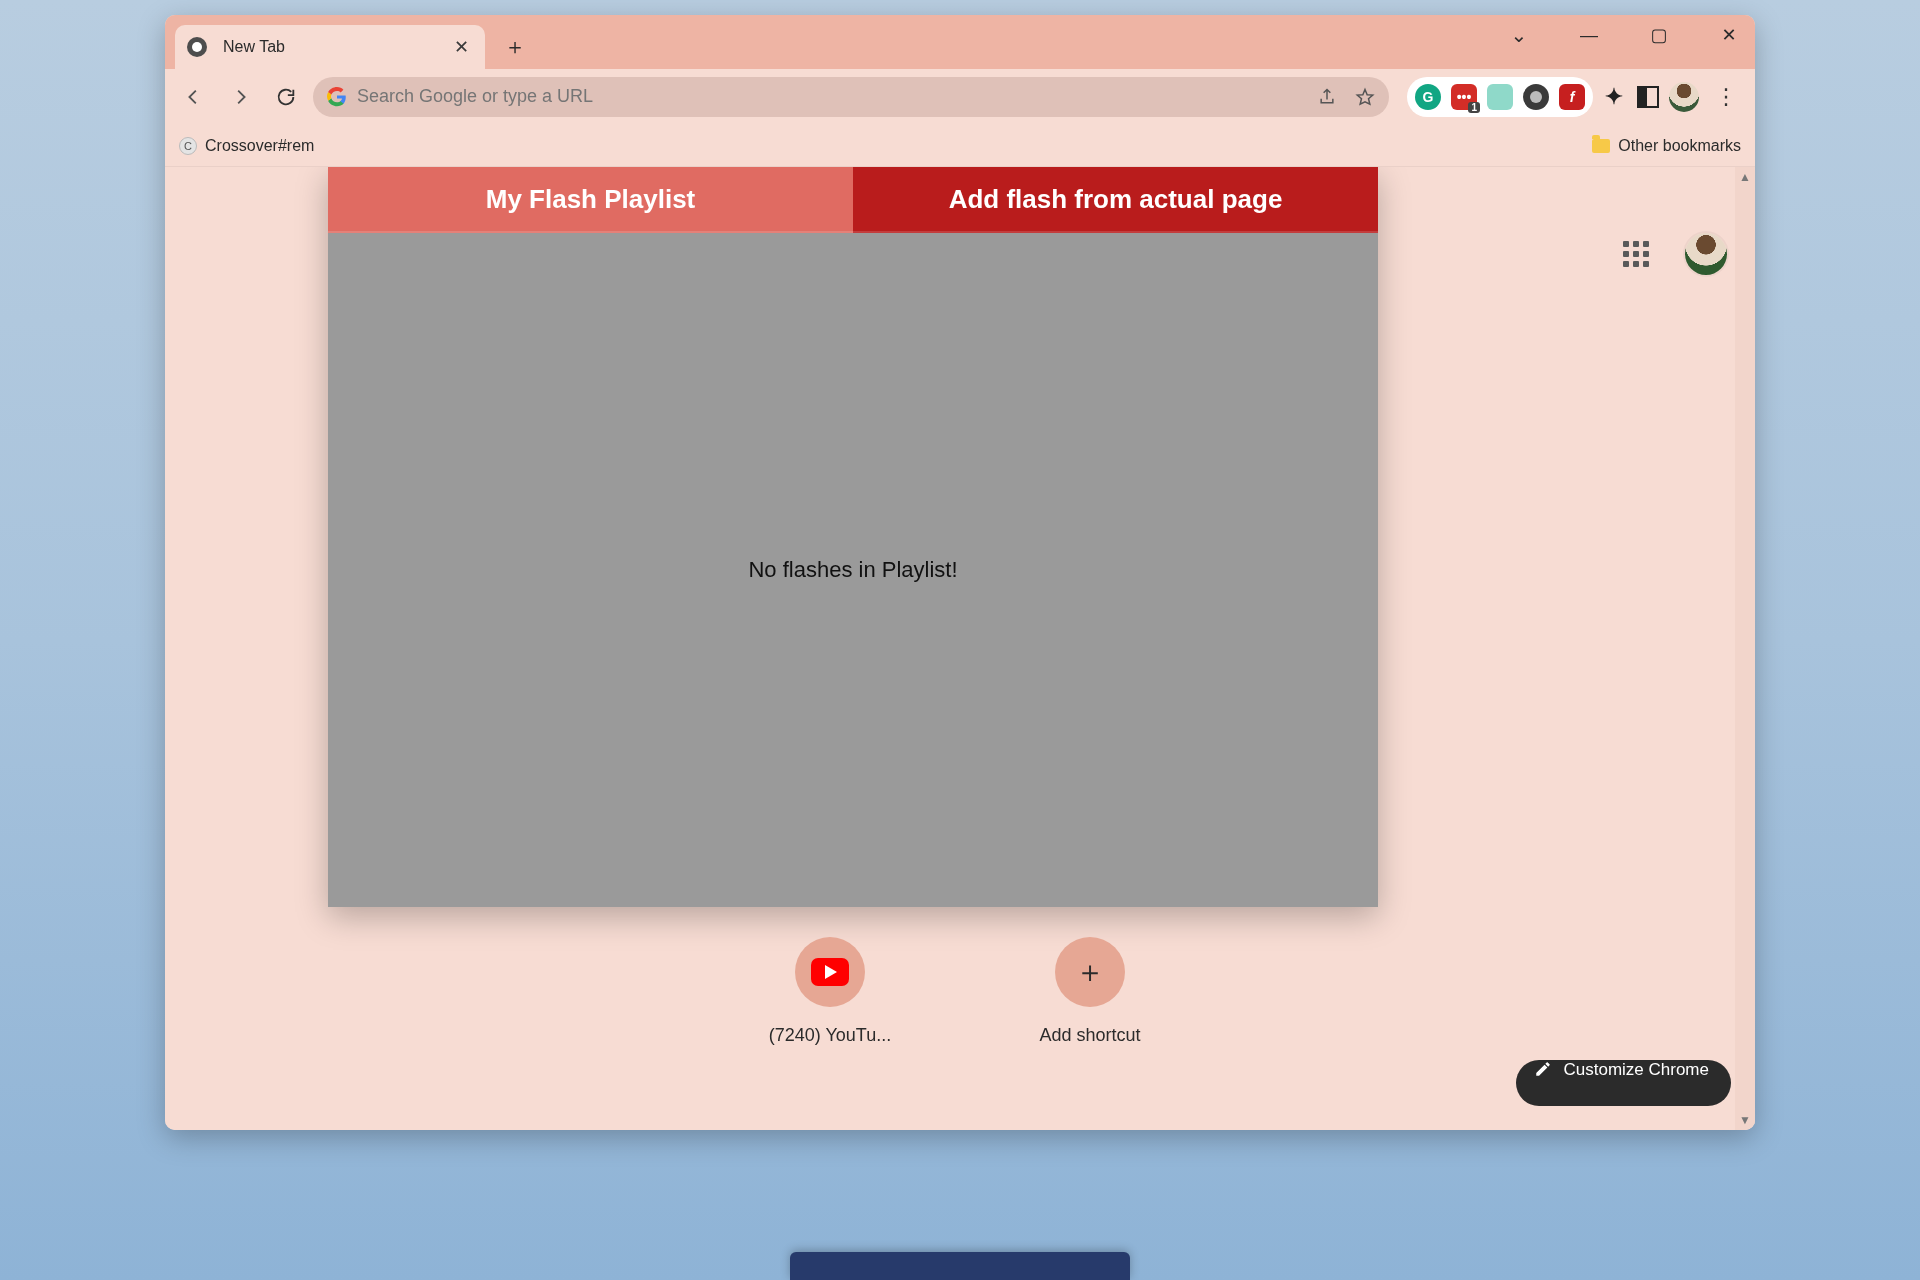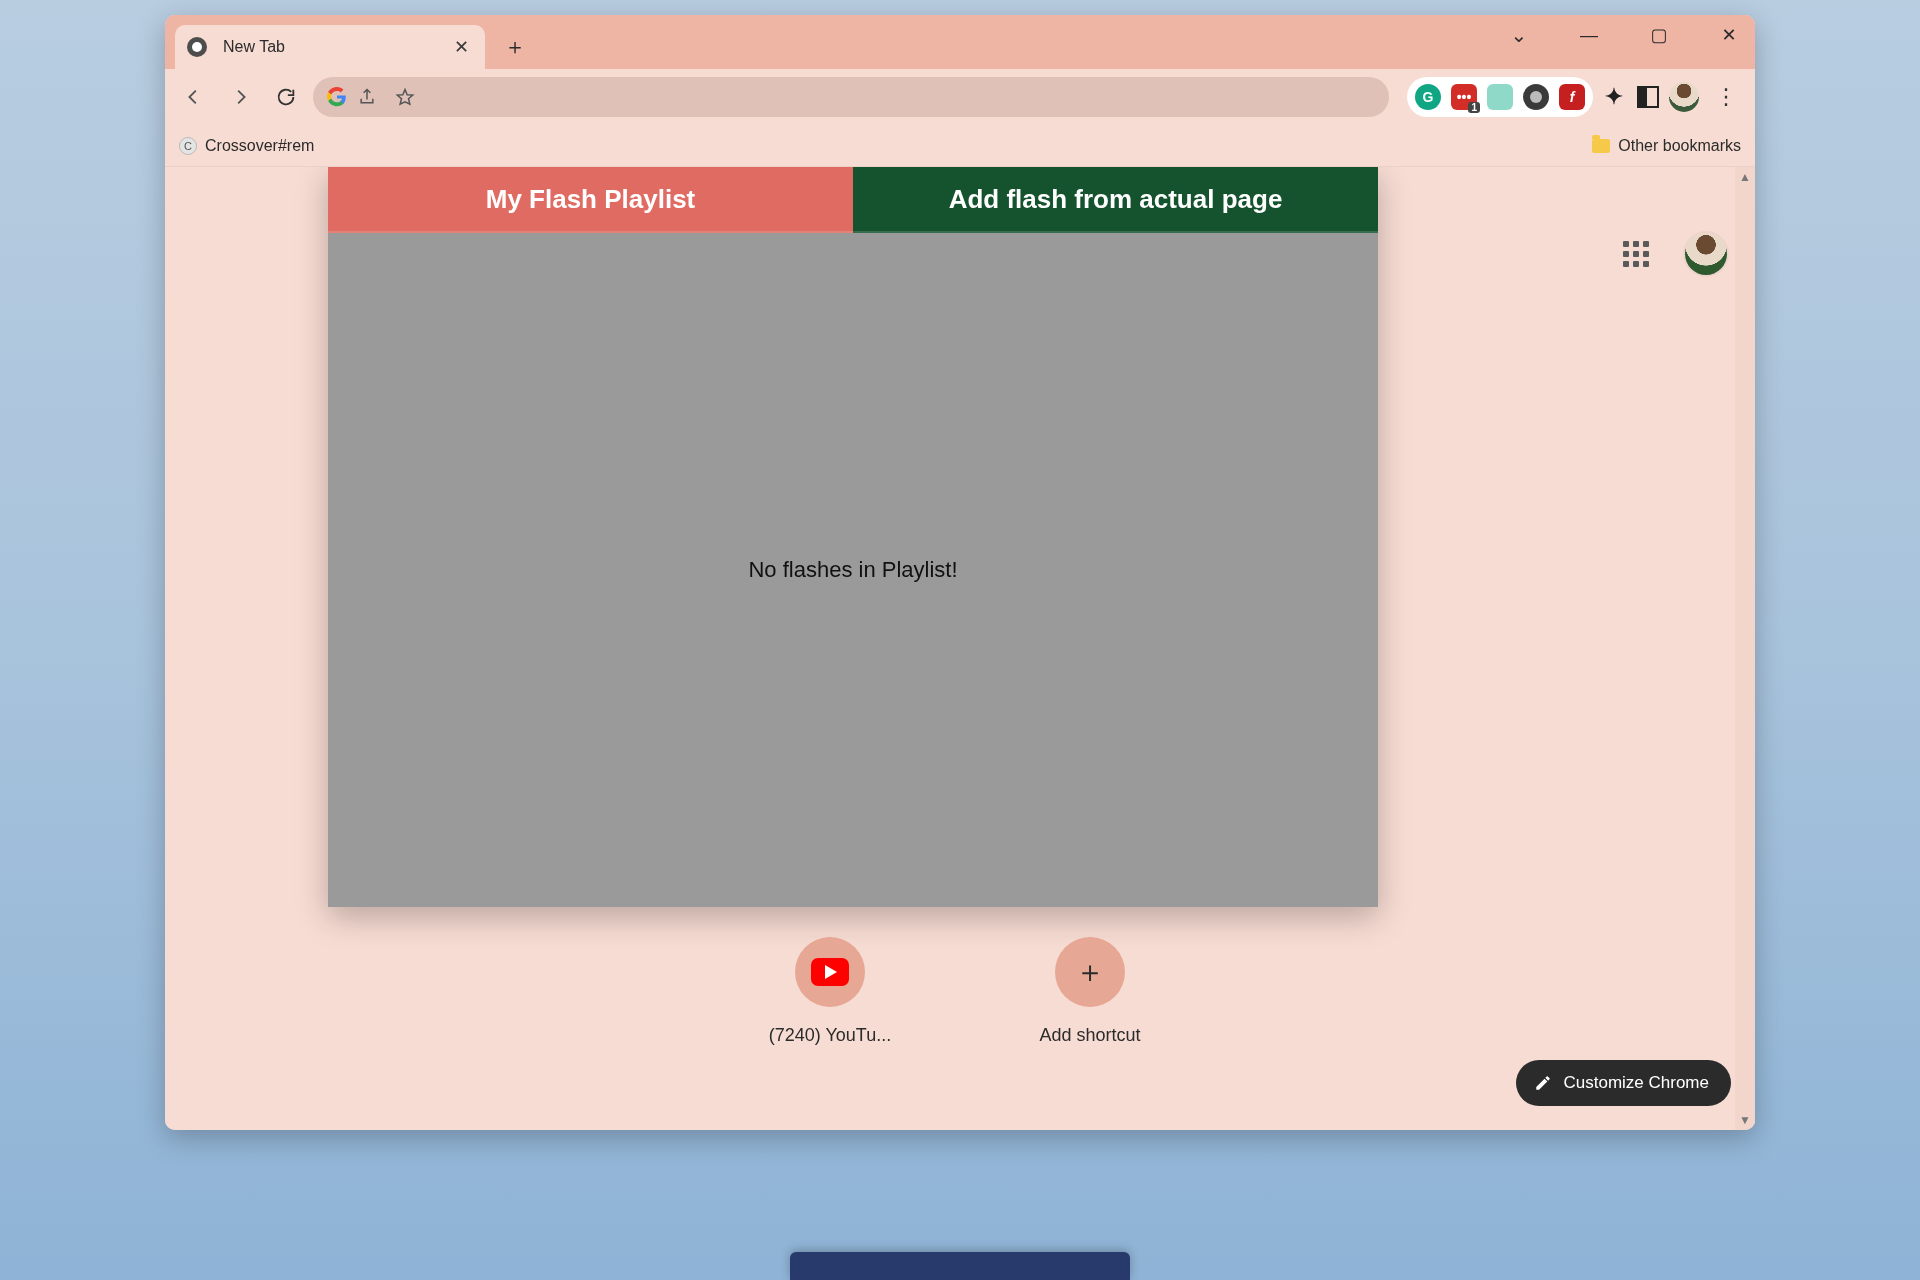--- a/index.html
+++ b/index.html
@@ -167,21 +167,21 @@
     box-shadow: 0 10px 30px rgba(0,0,0,.25);
     display:flex; flex-direction:column;
   }
   .fp-tabs { display:flex; height:66px; }
   .fp-tab {
     flex:1; display:flex; align-items:center; justify-content:center;
     font-size:26px; font-weight:700; color:#fff; cursor:pointer;
     border-bottom: 2px solid rgba(255,255,255,.15);
   }
   .fp-tab.active { background:#e06b62; }
-  .fp-tab.inactive { background:#14532d; }
+  .fp-tab.inactive { background:#b91c1c; }
   .fp-body { flex:1; display:flex; align-items:center; justify-content:center; }
   .fp-empty { font-size:22px; font-weight:400; color:#111; }
 
   
   .shortcuts {
     position:absolute; left:0; right:0; top:770px;
     display:flex; justify-content:center; gap:100px;
   }
   .sc { width:160px; display:flex; flex-direction:column; align-items:center; gap:18px; cursor:pointer; }
   .sc-circle {
@@ -197,21 +197,21 @@
   .yt-ic { width:38px;height:28px;background:#ff0000;border-radius:7px;position:relative; }
   .yt-ic::after{content:"";position:absolute;left:14px;top:7px;border-left:12px solid #fff;border-top:7px solid transparent;border-bottom:7px solid transparent;}
 
   .plus-ic { font-size:30px; color:#2b2b2b; font-weight:300; }
 
   
   .customize {
     position:absolute; right:24px; bottom:24px;
     background:#2b2b2b; color:#fff; border-radius:24px;
     height:46px; padding:0 22px 0 18px;
-    display:flex; align-items:center; gap:12px;
+    display:flex; gap:12px;
     font-size:17px; cursor:pointer;
   }
   .customize svg { width:18px;height:18px; }
 
   
   .scroll-track {
     position:absolute; right:0; top:0; bottom:0; width:20px;
     background:#f2d5cb; display:flex; flex-direction:column; align-items:center;
   }
   .scroll-arrow { height:20px; font-size:12px; color:#777; display:flex;align-items:center;justify-content:center;width:100%;}
@@ -266,20 +266,21 @@
         </svg>
     </div>
 
     <div class="omnibox">
       <svg class="g-logo" viewBox="0 0 48 48">
         <path fill="#4285F4" d="M45 24.5c0-1.6-.1-2.8-.4-4.1H24v7.4h12c-.2 2-1.6 5-5 7l7.6 5.9C43 37 45 31.3 45 24.5z"></path>
         <path fill="#34A853" d="M24 46c6.5 0 11.9-2.1 15.9-5.8l-7.6-5.9c-2 1.4-4.8 2.4-8.3 2.4-6.3 0-11.7-4.2-13.6-9.9l-7.8 6C6.5 40.6 14.6 46 24 46z"></path>
         <path fill="#FBBC05" d="M10.4 26.8C9.9 25.4 9.6 23.9 9.6 22.4s.3-3 1-4.4l-7.8-6C1 15.4 0 18.8 0 22.4s1 7 2.8 10.4l7.6-6z"></path>
         <path fill="#EA4335" d="M24 9.5c3.5 0 6.4 1.2 8.8 3.5l6.5-6.5C35.9 2.6 30.5 0 24 0 14.6 0 6.5 5.4 2.8 12l7.8 6C12.3 13.7 17.7 9.5 24 9.5z"></path>
       </svg>
+      <input placeholder="Search Google or type a URL" style="">
       <div class="ob-right">
         <svg viewBox="0 0 24 24">
             <path fill="none" stroke="#555" stroke-width="1.8" d="M12 3v12M8 7l4-4 4 4M5 14v5h14v-5"></path>
           </svg>
         <svg viewBox="0 0 24 24">
             <path fill="none" stroke="#555" stroke-width="1.8" d="M12 3l2.6 6.2 6.7.5-5.1 4.4 1.6 6.5L12 17.8 6.2 20.6l1.6-6.5L2.7 9.7l6.7-.5z"></path>
           </svg>
       </div>
     </div>
 

